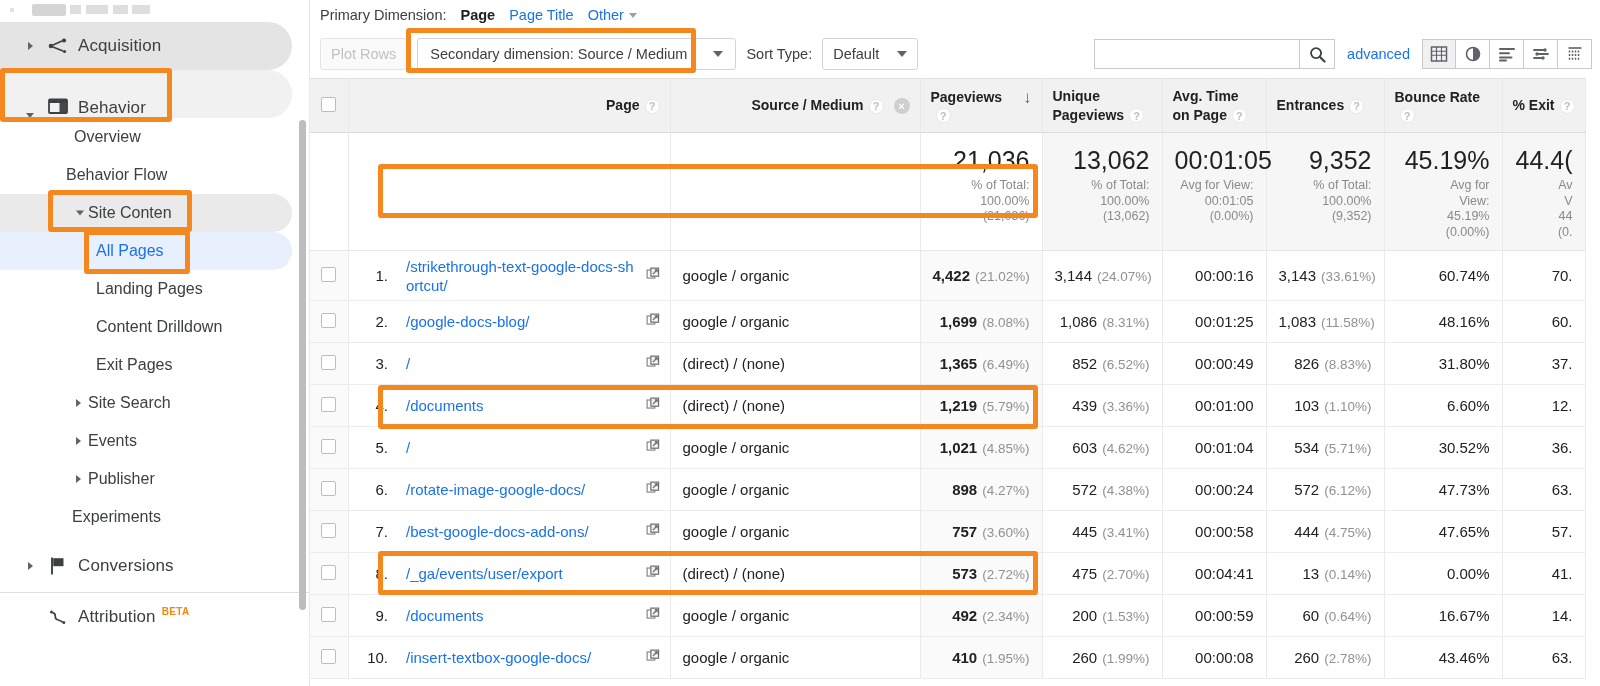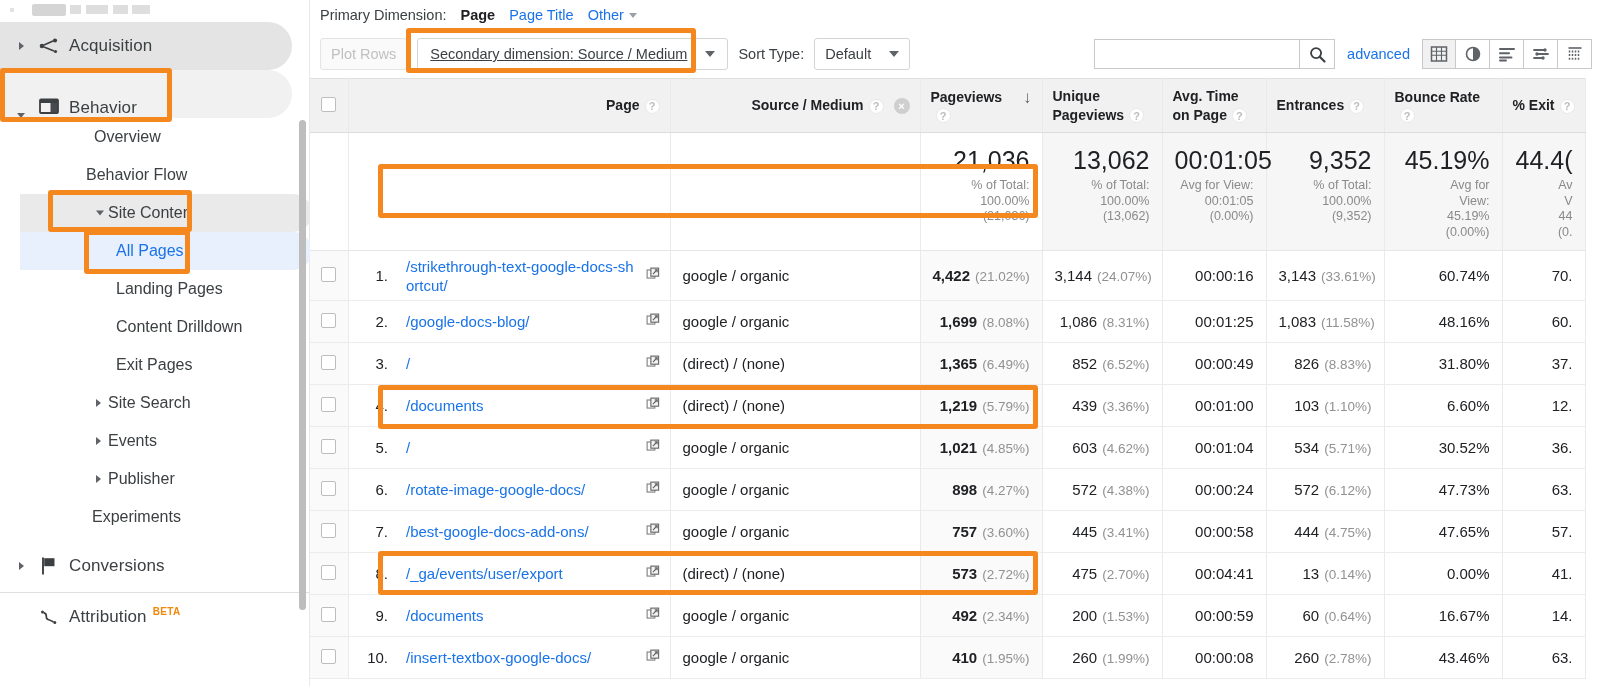--- a/index.html
+++ b/index.html
@@ -27,21 +27,21 @@
   .nav-top-partial .ghost-text {
     position: absolute; left: 70px; top: 5px; width: 80px; height: 9px;
     background: linear-gradient(90deg,#8a8a8a 0 14%, transparent 14% 20%, #8a8a8a 20% 48%, transparent 48% 54%, #8a8a8a 54% 72%, transparent 72% 78%, #8a8a8a 78% 100%);
   }
   .nav-top-partial .ghost-arrow {
     position: absolute; left: 10px; top: 8px; width: 4px; height: 4px; background: #999;
   }
 
   .nav-row {
     position: relative; display: flex; align-items: center;
-    height: 48px; padding-left: 13px; cursor: pointer;
+    height: 48px; padding-left: 22px; cursor: pointer;
     border-top-right-radius: 24px; border-bottom-right-radius: 24px;
     width: 292px;
   }
   .nav-row.top-level { color: #3c4043; font-size: 17px; }
   .nav-row.hovered { background: #e4e4e4; }
   .nav-row.expanded-bg { background: #f1f1f1; align-items: flex-end; }
   .nav-caret {
     width: 16px; flex: 0 0 16px; display: flex; align-items: center;
     justify-content: center; color: #5f6368;
   }
@@ -55,21 +55,21 @@
   }
   .nav-icon {
     width: 40px; flex: 0 0 40px; display: flex; align-items: center; justify-content: center;
   }
   .nav-label { font-size: 17px; color: #3c4043; letter-spacing: .1px; white-space: nowrap; }
 
   .sub-row {
     position: relative; display: flex; align-items: center;
     height: 38px; cursor: pointer; width: 292px;
     border-top-right-radius: 20px; border-bottom-right-radius: 20px;
-    padding-left: 74px; font-size: 16px; color: #3c4043; margin-left: 20px;
+    padding-left: 74px; font-size: 16px; color: #3c4043;
   }
   .sub-row.has-caret { padding-left: 74px; }
   .sub-row .sub-caret {
     position: absolute; left: 76px; top: 50%; transform: translateY(-50%);
     width: 0; height: 0; border-left: 5px solid #5f6368;
     border-top: 4px solid transparent; border-bottom: 4px solid transparent;
   }
   .sub-row .sub-caret.down {
     border-left: 4px solid transparent; border-right: 4px solid transparent;
     border-top: 5px solid #5f6368; border-bottom: 0;
@@ -112,22 +112,22 @@
     padding-left: 10px; position: relative;
   }
   .plot-rows {
     font-size: 14.5px; color: #c0c0c0; padding: 7px 10px;
     border: 1px solid #e4e4e4; border-radius: 3px; background: #fafafa;
     white-space: nowrap;
   }
   .sec-dim {
     font-size: 14.5px; color: #3c4043; background: #fff;
     border: 1px solid #d4d4d4; border-radius: 3px;
-    padding: 7px 12px; display: inline-flex; align-items: center; gap: 18px;
-    white-space: nowrap; cursor: pointer; text-decoration: underline;
+    padding: 7px 12px; display: inline-flex; align-items: center; gap: 26px;
+    white-space: nowrap; cursor: pointer;
   }
   .sec-dim .cdown {
     width: 0; height: 0; border-left: 5px solid transparent;
     border-right: 5px solid transparent; border-top: 6px solid #5f6368;
   }
   .sort-label { font-size: 14.5px; color: #3c4043; white-space: nowrap; }
   .sort-select {
     font-size: 14.5px; color: #3c4043; background: #fff;
     border: 1px solid #d4d4d4; border-radius: 3px;
     padding: 7px 10px; display: inline-flex; align-items: center; gap: 18px;

